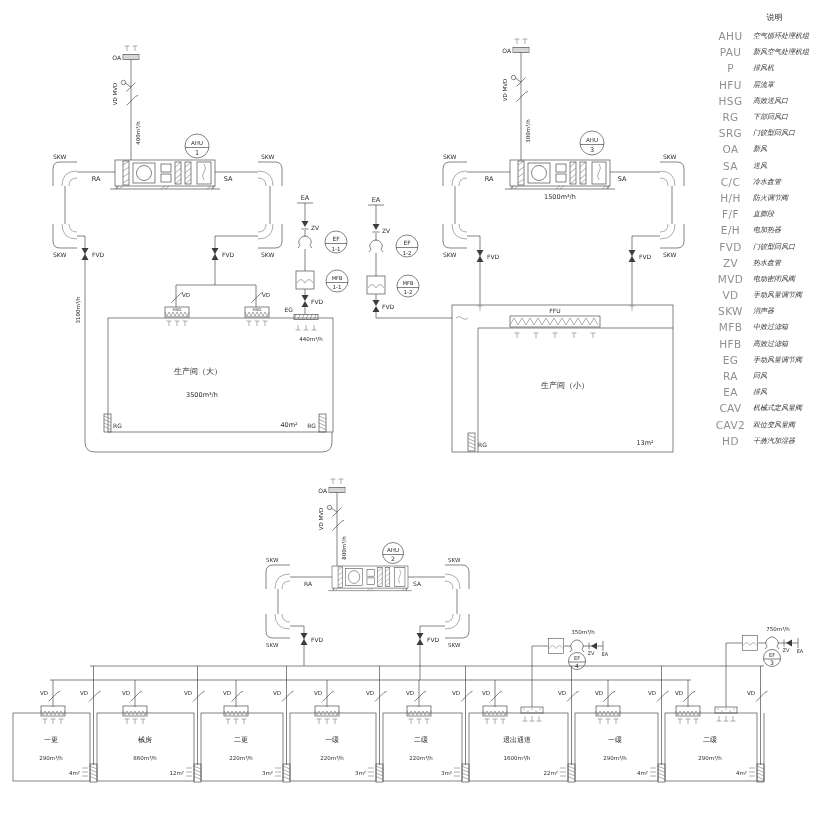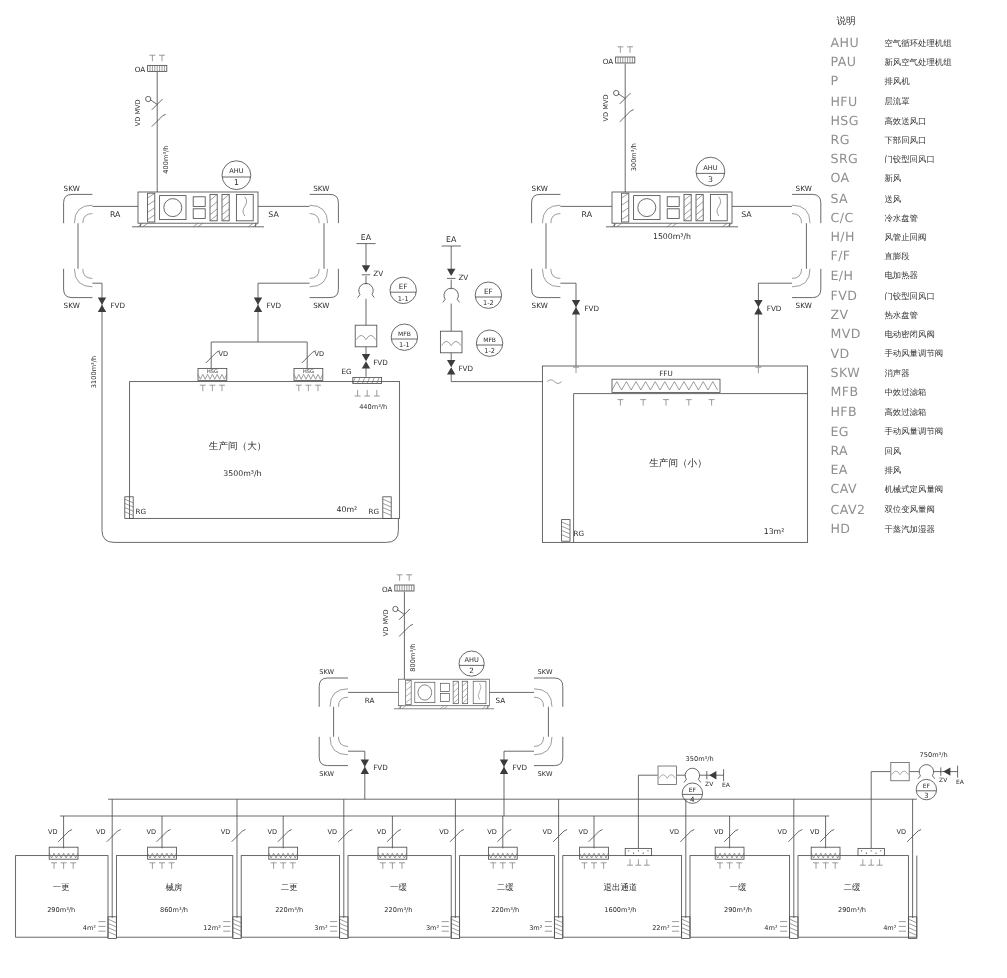--- a/index.html
+++ b/index.html
@@ -6,25 +6,25 @@
   .stage{position:relative;width:839px;height:815px;background:#fff;overflow:hidden;
          font-family:"DejaVu Sans",sans-serif;}
   svg{position:absolute;left:0;top:0;}
   svg .ln{stroke:#4d4d4d;stroke-width:0.7;fill:none;}
   svg .lt{stroke:#6a6a6a;stroke-width:0.55;fill:none;}
   svg .fil{fill:#3c3c3c;stroke:none;}
   svg text{fill:#2b2b2b;font-family:"DejaVu Sans",sans-serif;}
   .tc{text-anchor:middle;} .te{text-anchor:end;}
   .t42{font-size:4.2px;} .t5{font-size:5px;} .t55{font-size:5.5px;}
   .t6{font-size:6px;} .t65{font-size:6.5px;} .t7{font-size:7px;} .t8{font-size:8px;}
-  .legend{position:absolute;left:692px;top:12px;width:128px;}
+  .legend{position:absolute;left:708px;top:12px;width:128px;text-align:center;}
   .legend-title{font-size:8px;color:#2b2b2b;margin:0 0 5px 5px;}
   .legend-row{display:flex;align-items:center;height:16.2px;}
   .legend-abbr{width:45px;font-size:10.5px;color:#8f8f8f;letter-spacing:.4px;flex:none;}
-  .legend-desc{font-size:7px;color:#333;white-space:nowrap;}
+  .legend-desc{font-size:7px;color:#333;white-space:nowrap;font-style:italic;}
 </style>
 </head>
 <body>
 
 <div class="stage">
 <svg width="839" height="815" viewBox="0 0 839 815">
 <defs>
   <g id="sym-skw">
           <path class="ln" d="M12,-12 L-5,-12 Q-12,-12 -12,-5 L-12,12"></path>
           <path class="lt" d="M12,-3 Q-3,-3 -3,12 M12,4 Q4,4 4,12"></path>
@@ -559,21 +559,21 @@
   <div class="legend-row">
         <span class="legend-abbr">SA</span>
         <span class="legend-desc">送风</span>
       </div>
   <div class="legend-row">
         <span class="legend-abbr">C/C</span>
         <span class="legend-desc">冷水盘管</span>
       </div>
   <div class="legend-row">
         <span class="legend-abbr">H/H</span>
-        <span class="legend-desc">风管止回阀</span>
+        <span class="legend-desc">防火调节阀</span>
       </div>
   <div class="legend-row">
         <span class="legend-abbr">F/F</span>
         <span class="legend-desc">直膨段</span>
       </div>
   <div class="legend-row">
         <span class="legend-abbr">E/H</span>
         <span class="legend-desc">电加热器</span>
       </div>
   <div class="legend-row">

